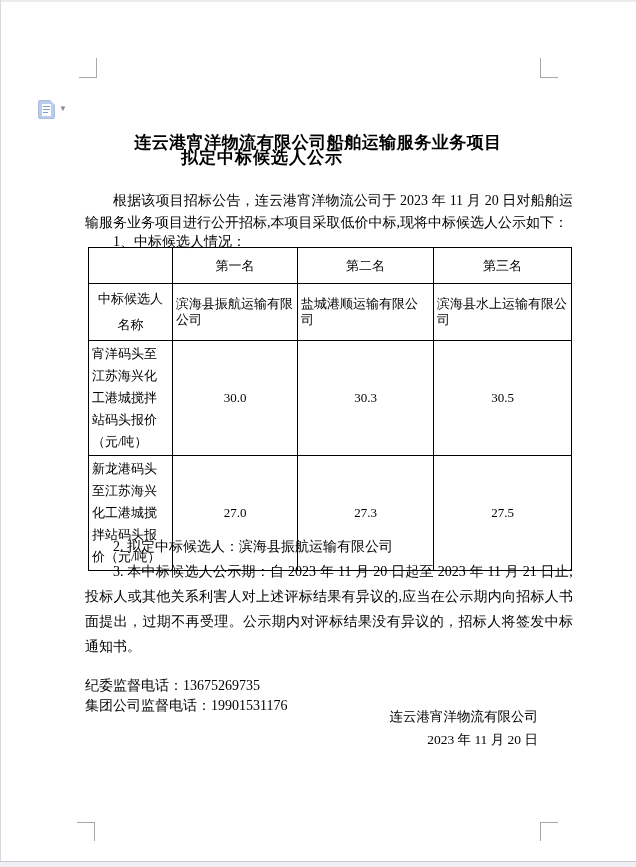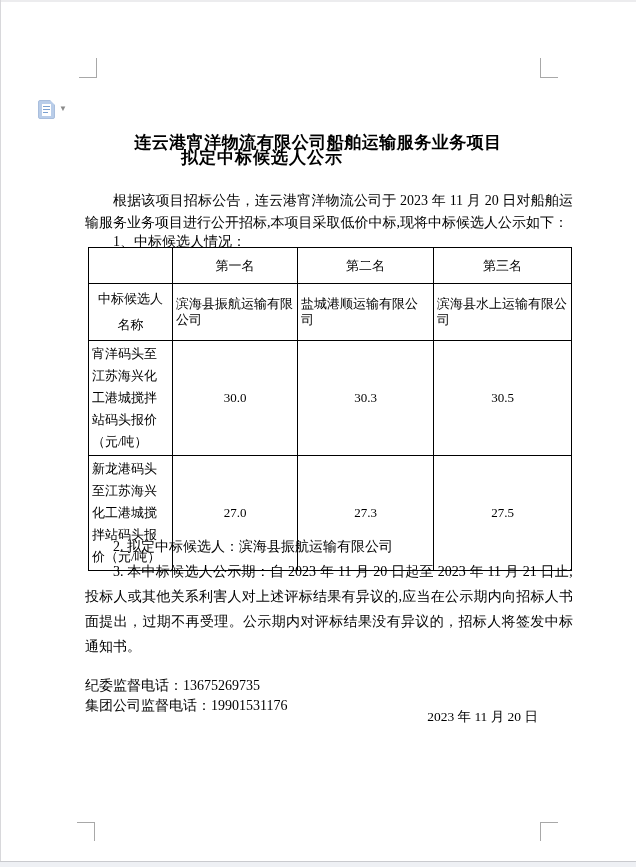--- a/index.html
+++ b/index.html
@@ -127,14 +127,15 @@
 
 <p class="para p2">2. 拟定中标候选人：滨海县振航运输有限公司</p>
 <p class="para p3">3. 本中标候选人公示期：自 2023 年 11 月 20 日起至 2023 年 11 月 21 日止;投标人或其他关系利害人对上述评标结果有异议的,应当在公示期内向招标人书面提出，过期不再受理。公示期内对评标结果没有异议的，招标人将签发中标通知书。</p>
 
 <div class="phones">
   <div>纪委监督电话：13675269735</div>
   <div>集团公司监督电话：19901531176</div>
 </div>
 
 <div class="signature">
+  <div>连云港宵洋物流有限公司</div>
   <div>2023 年 11 月 20 日</div>
 </div>
 
 </body></html>

